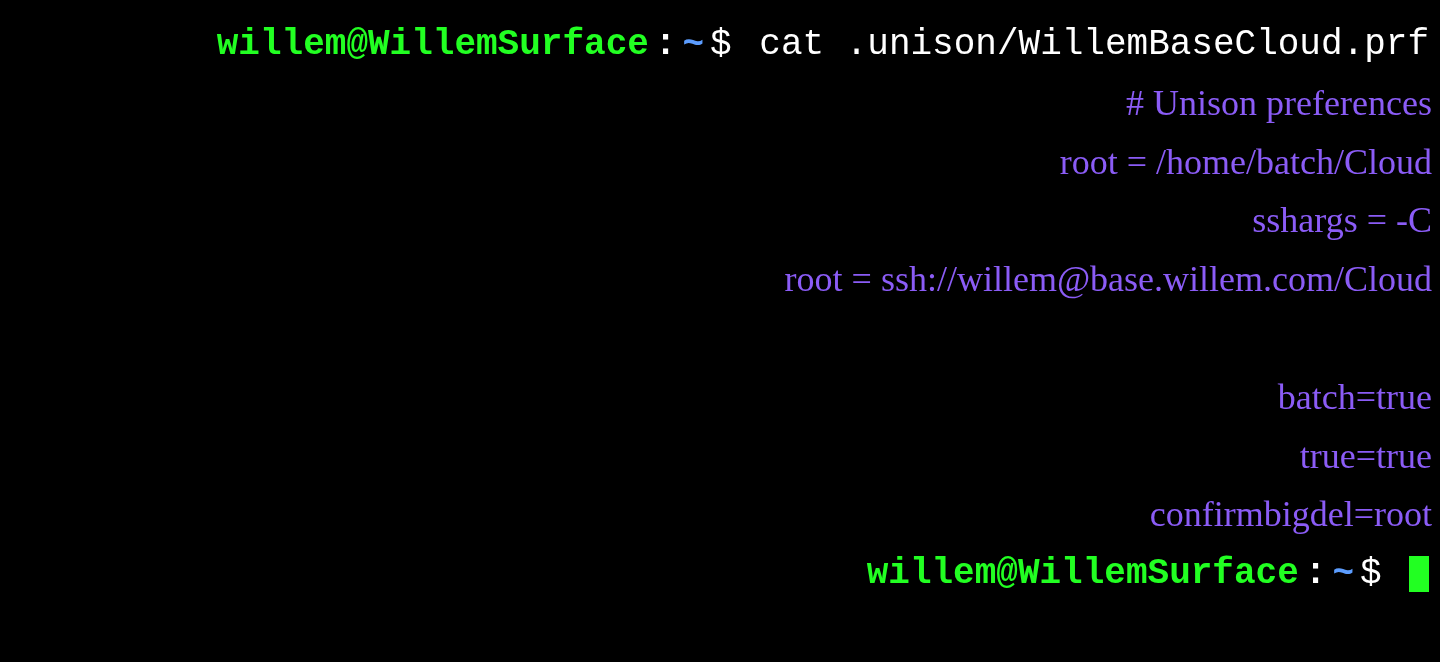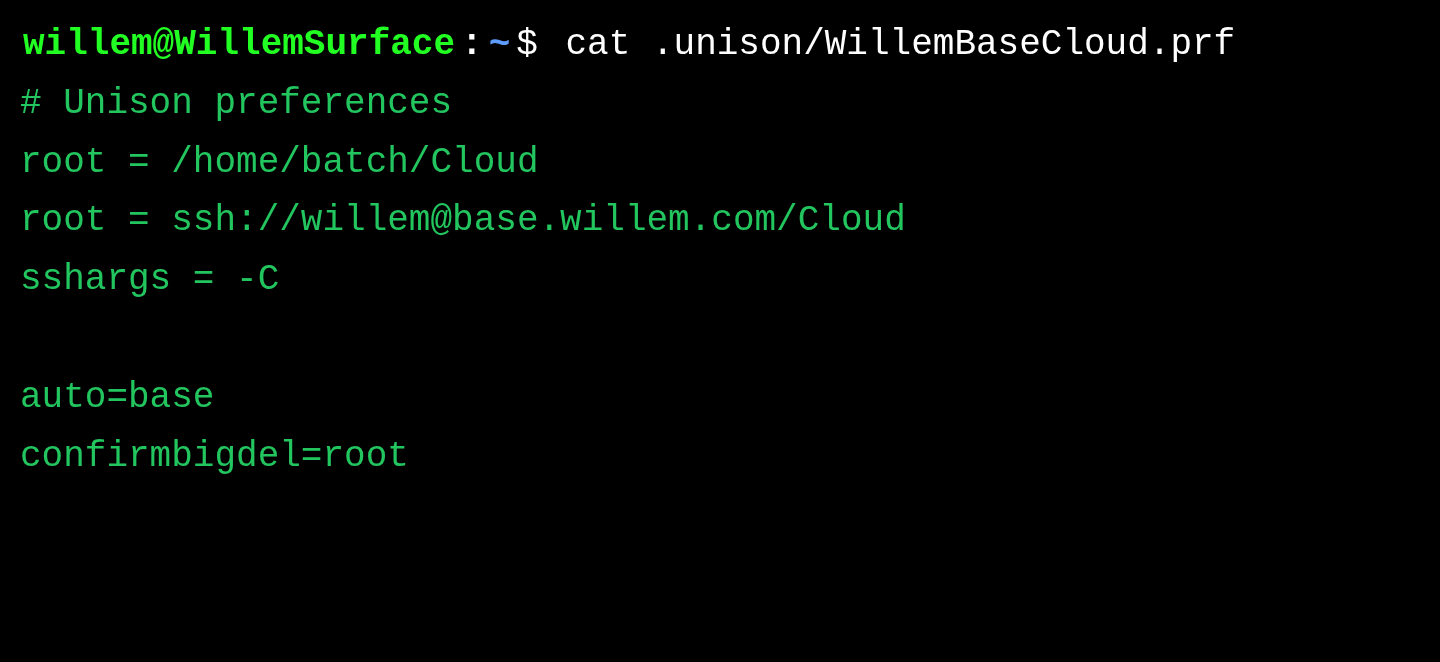--- a/index.html
+++ b/index.html
@@ -1,18 +1,19 @@
 <!DOCTYPE html>
 <html><head>
   <meta charset="utf-8">
   <style>
     * {
       margin: 3px;
       padding: 0;
       box-sizing: border-box;
+      text-align: right;
     }
     body {
       width: 1440px;
       height: 662px;
       background-color: #000000;
       font-family: "Consolas", "Courier New", monospace;
       font-size: 36px;
       line-height: 1.55;
       padding: 8px 8px;
       color: #ffffff;
@@ -29,21 +30,22 @@
       color: #5c9dff;
       font-weight: bold;
     }
     .prompt-symbol {
       color: #ffffff;
     }
     .command {
       color: #ffffff;
     }
     .output {
-      color: #22c55e;
+      color: #8b5cf6;
+      font-family: Liberation Serif, serif;
     }
     .cursor {
       display: inline-block;
       width: 0.55em;
       height: 1em;
       background-color: #22ff22;
       vertical-align: text-bottom;
       margin-bottom: 0.05em;
     }
     .colon {
@@ -51,18 +53,20 @@
       font-weight: bold;
     }
   </style>
 </head>
 <body>
 
 <div class="terminal">
   <div class="terminal-line"><span class="user-host">willem@WillemSurface</span><span class="colon">:</span><span class="path">~</span><span class="prompt-symbol">$ </span><span class="command">cat .unison/WillemBaseCloud.prf</span></div>
   <div class="terminal-line output"># Unison preferences</div>
   <div class="terminal-line output">root = /home/batch/Cloud</div>
+  <div class="terminal-line output">sshargs = -C</div>
   <div class="terminal-line output">root = ssh://willem@base.willem.com/Cloud</div>
-  <div class="terminal-line output">sshargs = -C</div>
   <div class="terminal-line output"> </div>
-  <div class="terminal-line output">auto=base</div>
+  <div class="terminal-line output">batch=true</div>
+  <div class="terminal-line output">true=true</div>
   <div class="terminal-line output">confirmbigdel=root</div>
+  <div class="terminal-line"><span class="user-host">willem@WillemSurface</span><span class="colon">:</span><span class="path">~</span><span class="prompt-symbol">$ </span><span class="cursor"></span></div>
 </div>
 
 </body></html>

